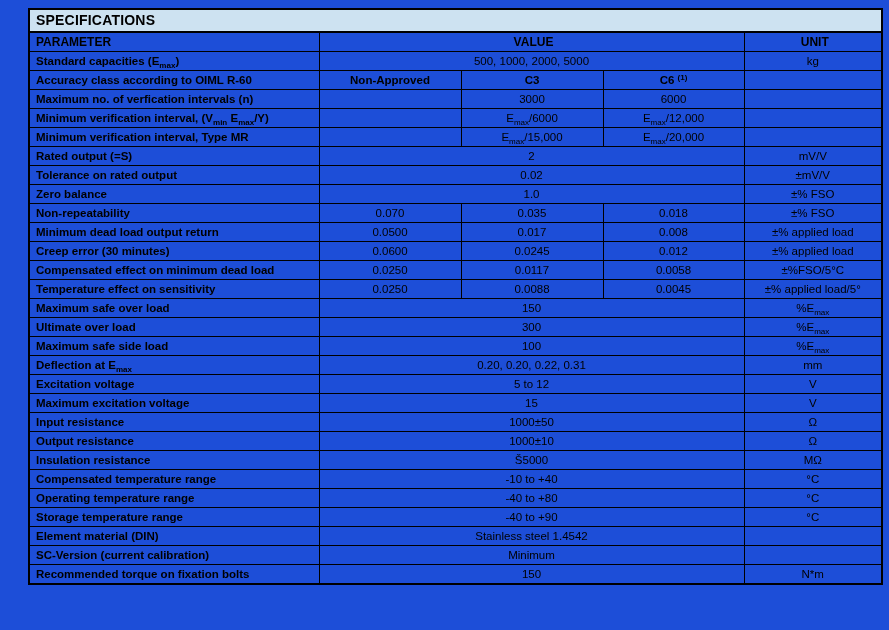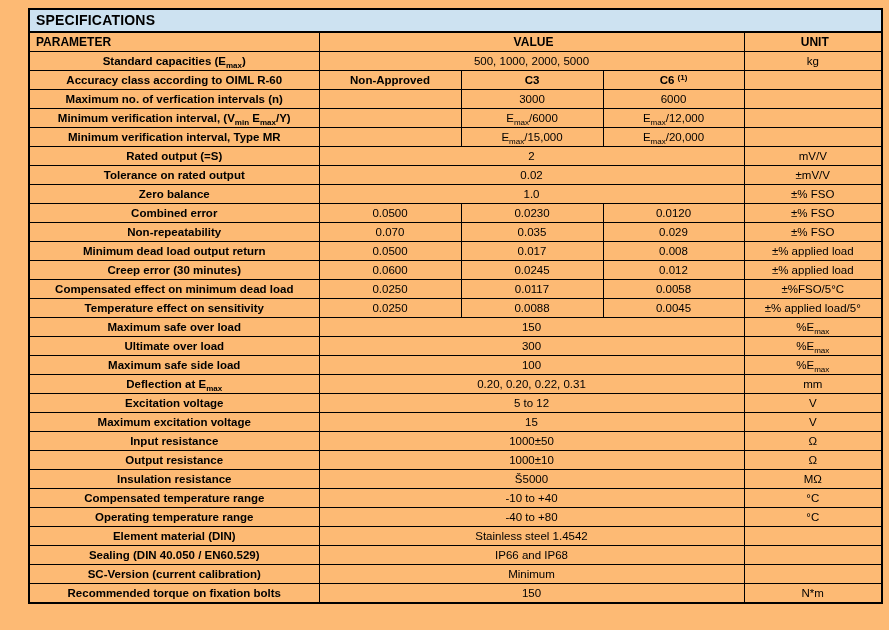--- a/index.html
+++ b/index.html
@@ -6,21 +6,21 @@
     margin: 0;
     padding: 0;
     background: #ffffff;
     font-family: "Liberation Sans", sans-serif;
     -webkit-font-smoothing: antialiased;
   }
   .page {
     position: relative;
     width: 889px;
     height: 630px;
-    background: #fdba74;
+    background: #1d4ed8;
     overflow: hidden;
   }
   table.spec-table {
     position: absolute;
     left: 28px;
     top: 8px;
     width: 853px;
     border-collapse: collapse;
     table-layout: fixed;
     border: 2px solid #000000;
@@ -48,21 +48,21 @@
     border-bottom: 2px solid #000000;
   }
   tr.header-row th {
     font-weight: bold;
     font-size: 12px;
   }
   tr.header-row th.param { text-align: left; margin-top: 40px; }
   tr.header-row th.center { text-align: center; padding-left: 10px; }
   td.param {
     font-weight: bold;
-    text-align: center;
+    text-align: left;
   }
   td.val, td.unit {
     font-weight: normal;
     text-align: center;
   }
   td.val.bold { font-weight: bold; margin-left: 30px; }
   sub {
     font-size: 8px;
     vertical-align: baseline;
     position: relative;
@@ -142,31 +142,24 @@
           <td class="param">Tolerance on rated output</td>
           <td class="val" colspan="3">0.02</td>
           <td class="unit">±mV/V</td>
         </tr>
         <tr>
           <td class="param">Zero balance</td>
           <td class="val" colspan="3">1.0</td>
           <td class="unit">±% FSO</td>
         </tr>
         <tr>
-          <td class="param">Combined error</td>
-          <td class="val">0.0500</td>
-          <td class="val">0.0230</td>
-          <td class="val">0.0120</td>
-          <td class="unit">±% FSO</td>
-        </tr>
-        <tr>
           <td class="param">Non-repeatability</td>
           <td class="val">0.070</td>
           <td class="val">0.035</td>
-          <td class="val">0.029</td>
+          <td class="val">0.018</td>
           <td class="unit">±% FSO</td>
         </tr>
         <tr>
           <td class="param">Minimum dead load output return</td>
           <td class="val">0.0500</td>
           <td class="val">0.017</td>
           <td class="val">0.008</td>
           <td class="unit">±% applied load</td>
         </tr>
         <tr>
@@ -239,27 +232,27 @@
           <td class="param">Compensated temperature range</td>
           <td class="val" colspan="3">-10 to +40</td>
           <td class="unit">°C</td>
         </tr>
         <tr>
           <td class="param">Operating temperature range</td>
           <td class="val" colspan="3">-40 to +80</td>
           <td class="unit">°C</td>
         </tr>
         <tr>
+          <td class="param">Storage temperature range</td>
+          <td class="val" colspan="3">-40 to +90</td>
+          <td class="unit">°C</td>
+        </tr>
+        <tr>
           <td class="param">Element material (DIN)</td>
           <td class="val" colspan="3">Stainless steel 1.4542</td>
-          <td class="unit"></td>
-        </tr>
-        <tr>
-          <td class="param">Sealing (DIN 40.050 / EN60.529)</td>
-          <td class="val" colspan="3">IP66 and IP68</td>
           <td class="unit"></td>
         </tr>
         <tr>
           <td class="param">SC-Version (current calibration)</td>
           <td class="val" colspan="3">Minimum</td>
           <td class="unit"></td>
         </tr>
         <tr>
           <td class="param">Recommended torque on fixation bolts</td>
           <td class="val" colspan="3">150</td>

